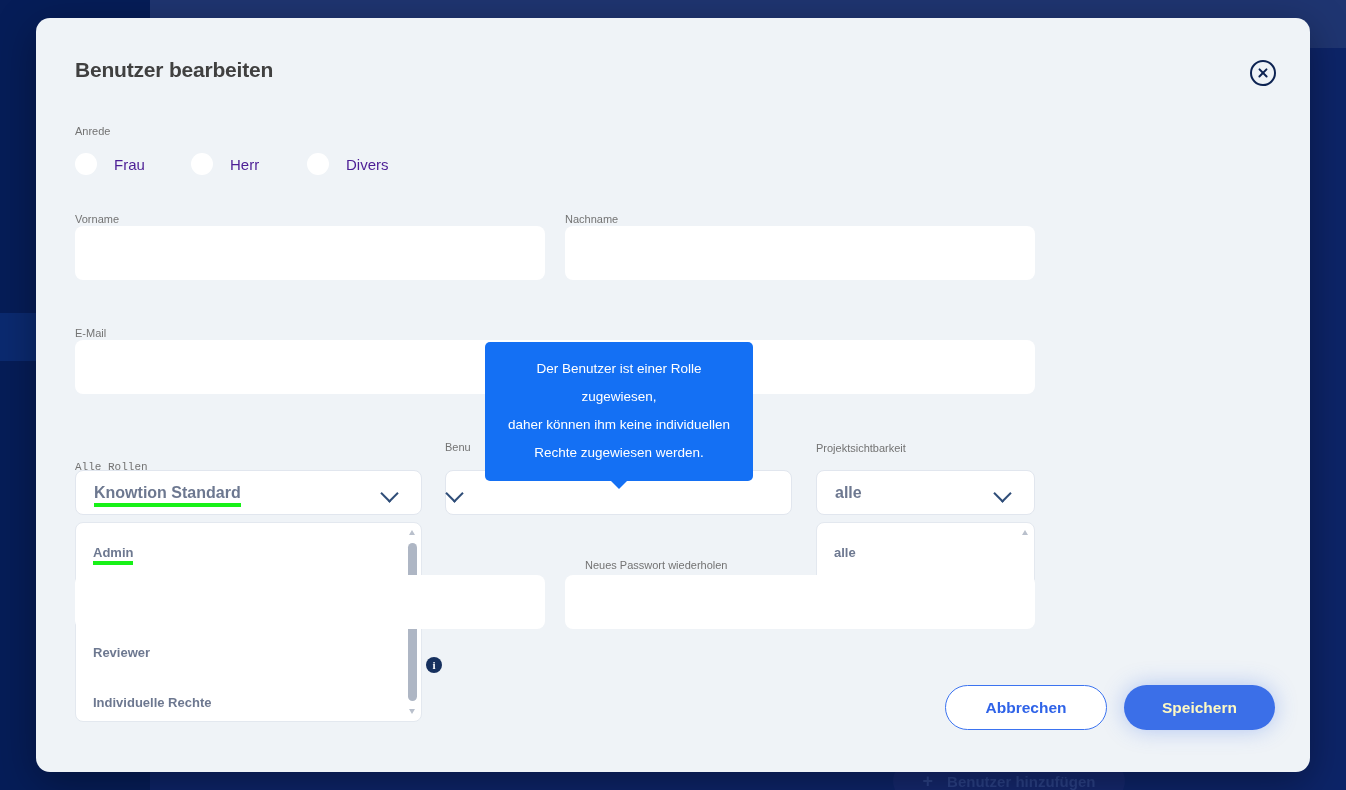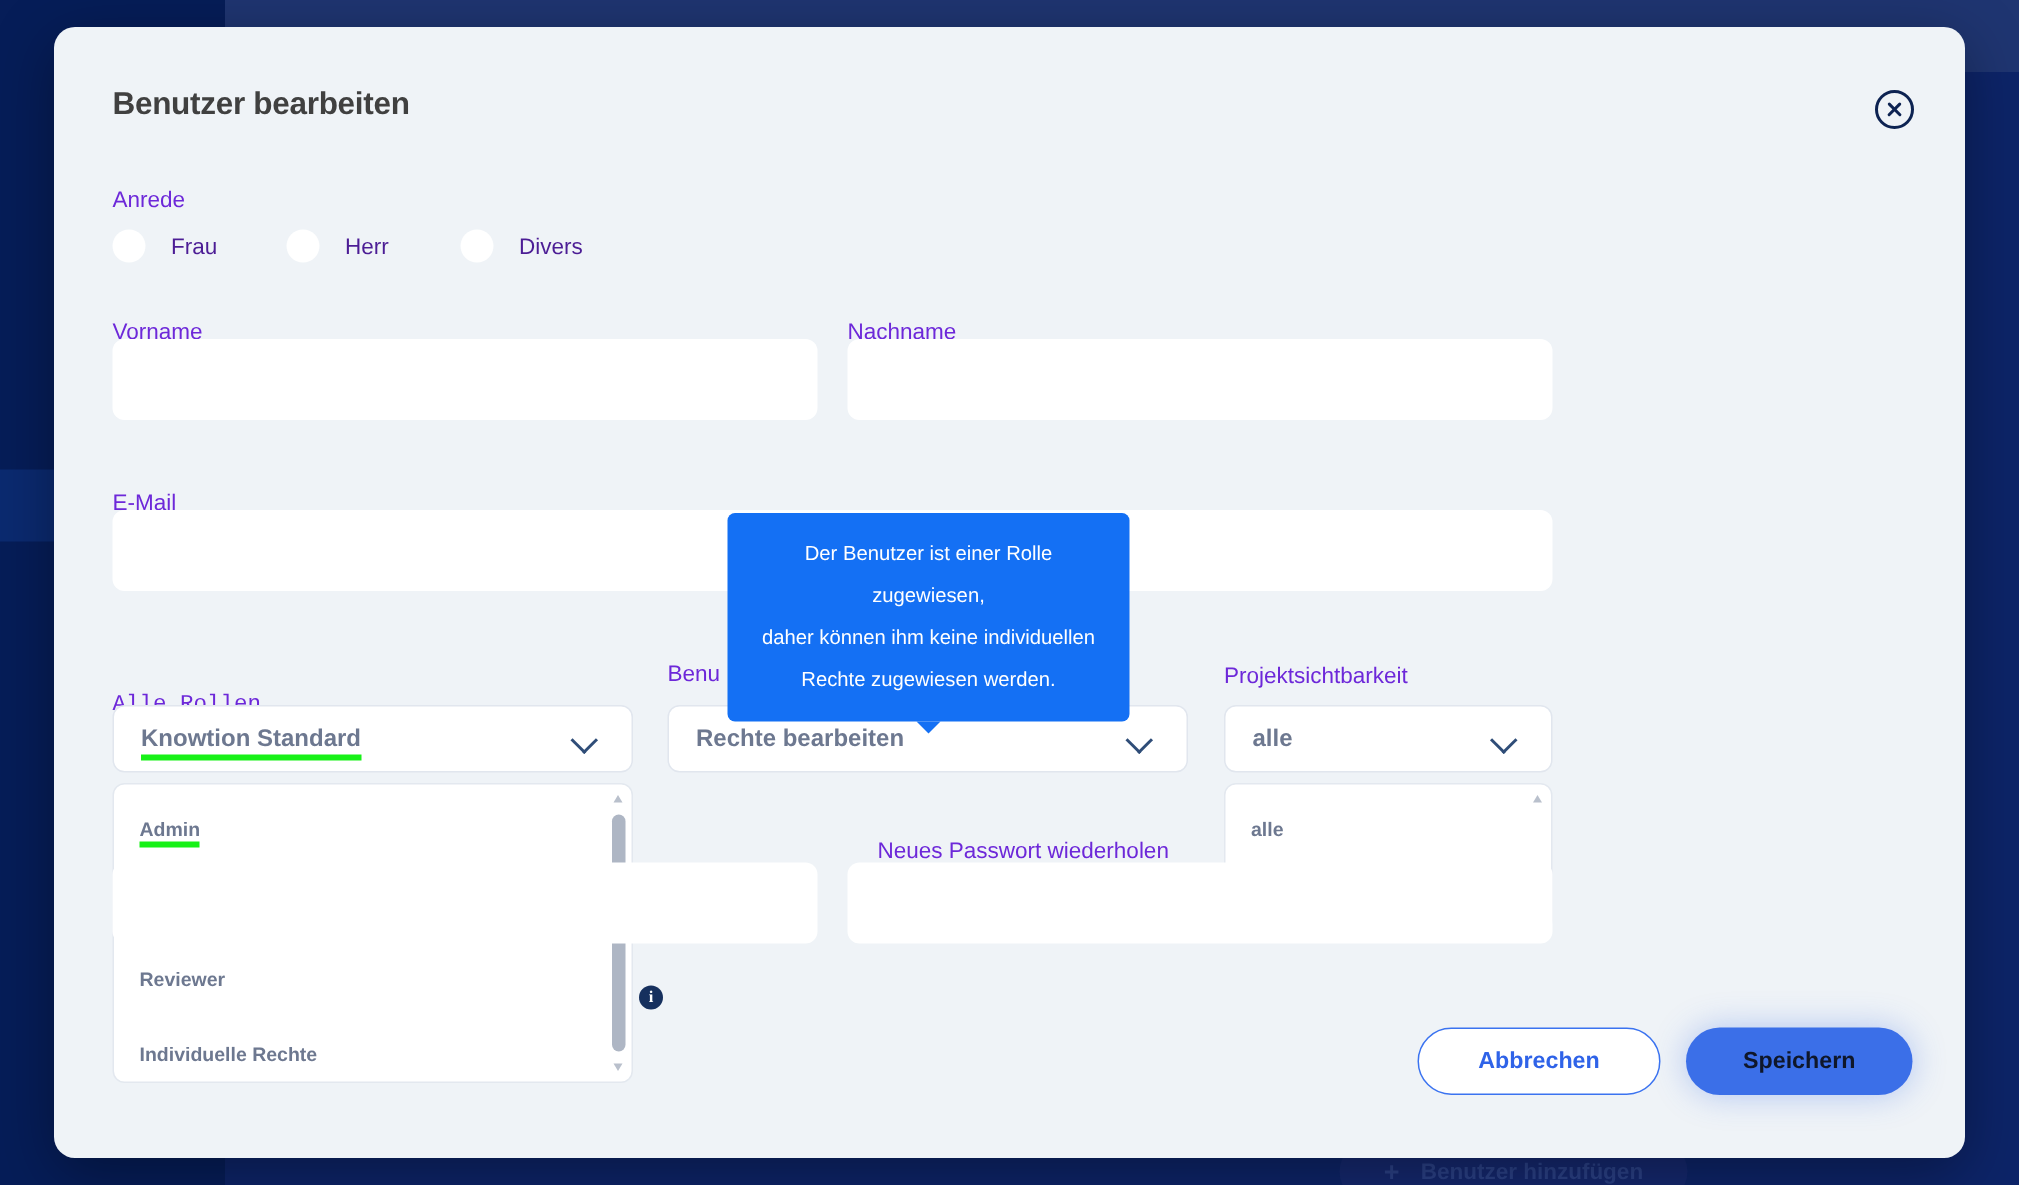--- a/index.html
+++ b/index.html
@@ -118,22 +118,22 @@
     width: 12px;
     height: 2.2px;
     background: #0d2352;
     border-radius: 1px;
   }
   #close-button::before { transform: translate(-50%,-50%) rotate(45deg); }
   #close-button::after  { transform: translate(-50%,-50%) rotate(-45deg); }
 
   .field-label {
     position: absolute;
-    font-size: 15px;
-    color: #6d28d9;
+    font-size: 11px;
+    color: #737373;
     white-space: nowrap;
   }
 
   
   #salutation-label { left: 39px; top: 107px; }
   .radio-group-row { position: absolute; left: 39px; top: 135px; height: 40px; }
   .radio-option {
     position: absolute;
     top: 0;
     display: flex;
@@ -353,21 +353,21 @@
     border: 1.6px solid #3b73f0;
     color: #2f63e8;
   }
   #save-button {
     left: 1088px;
     top: 667px;
     width: 151px;
     height: 45px;
     background: #3b6fe8;
     border: none;
-    color: #0f172a;
+    color: #fef9c3;
     box-shadow: 0 0 22px rgba(59,111,232,0.35);
   }
 </style>
 </head>
 <body>
 
 <div id="app-background">
   <div id="bg-topbar"></div>
   <div id="bg-content-area"></div>
   <div id="bg-sidebar"></div>
@@ -432,21 +432,20 @@
     </div>
     <div class="fake-scrollbar">
       <div class="arr up"></div>
       <div class="thumb"></div>
       <div class="arr down"></div>
     </div>
   </div>
 
   <div class="field-label" style="left:409px; top:423px;">Benu</div>
   <div class="select-box" style="left:409px; top:452px; width:347px; height:45px;">
-    <span class="select-value">Rechte bearbeiten</span>
     <span class="chevron"></span>
   </div>
 
   <div class="field-label" style="left:780px; top:424px;">Projektsichtbarkeit</div>
   <div class="select-box" style="left:780px; top:452px; width:219px; height:45px;">
     <span class="select-value">alle</span>
     <span class="chevron"></span>
   </div>
 
   <div class="dropdown-panel" style="left:780px; top:504px; width:219px; height:100px;">

